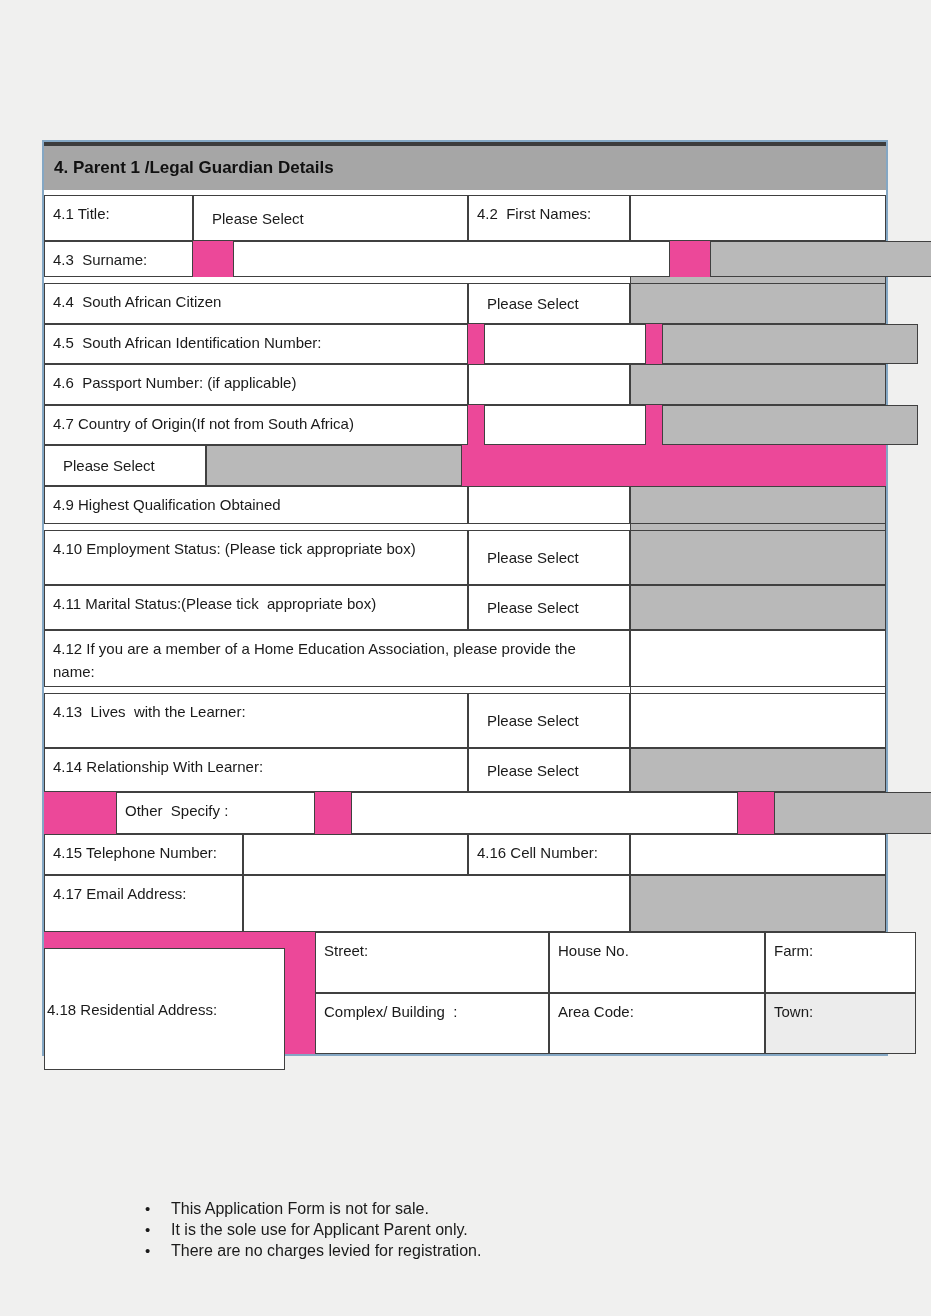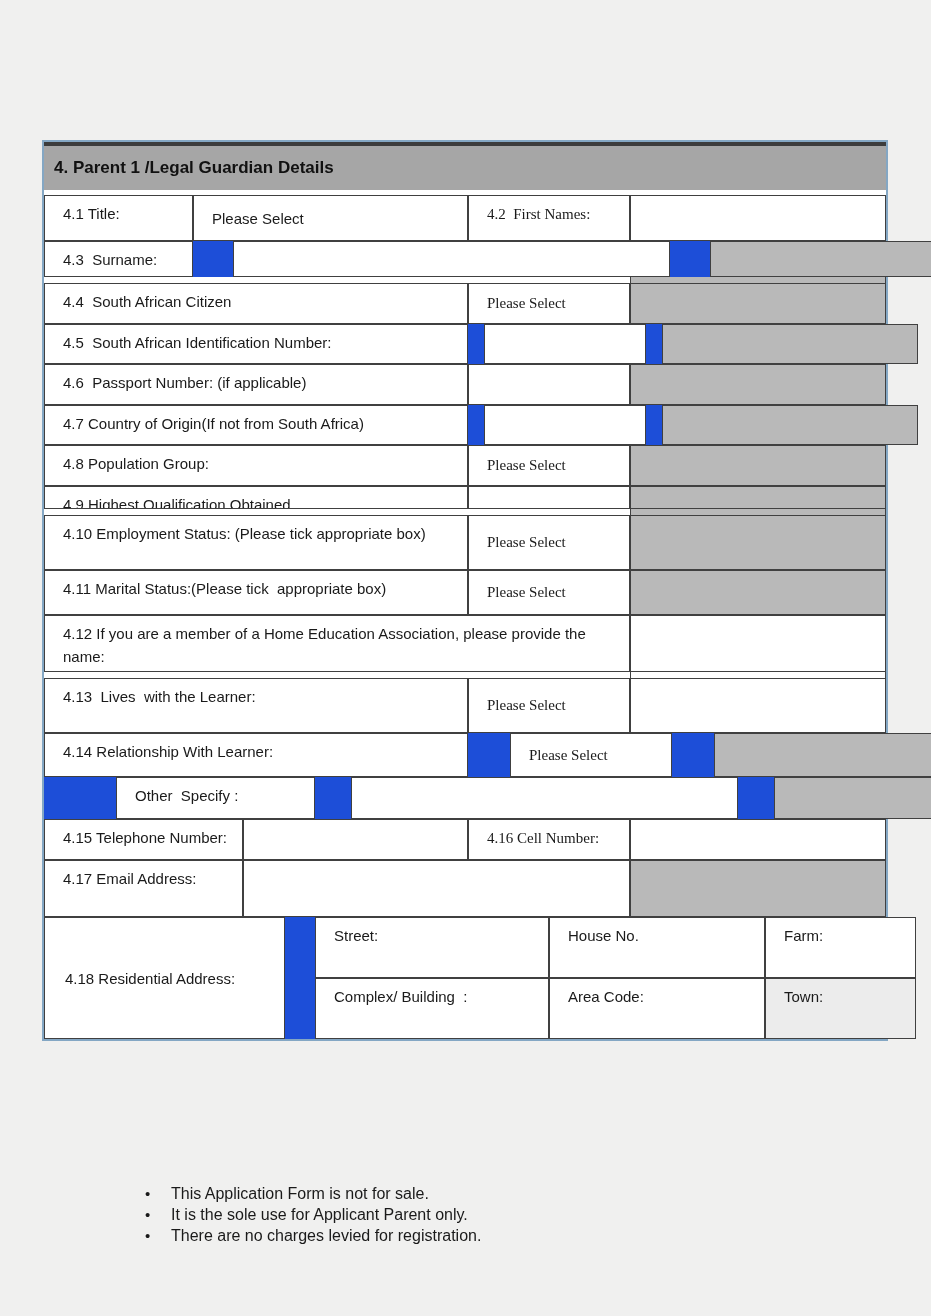--- a/index.html
+++ b/index.html
@@ -16,63 +16,63 @@
   html,body{width:931px;height:1316px;overflow:hidden;}
   body{
     background:var(--page-bg);
     font-family:"Liberation Sans","DejaVu Sans",sans-serif;
     color:var(--text);
   }
   .form-wrap{
     width:846px;
     margin:140px 0 0 42px;
     border:2px solid var(--outer-border);
-    background:#1d4ed8;
+    background:#ec4899;
   }
   .hdr-strip{height:4px;background:var(--header-strip);}
   .hdr-bar{
     height:44px;background:var(--header-bg);
     display:flex;align-items:center;
     padding-left:10px;
     font-size:17px;font-weight:bold;color:#111;
   }
   .hdr-gap{height:5px;background:#ffffff;}
   .row{display:flex;width:842px;}
   .cell{
     border:1px solid var(--border-dark);
     font-size:15px;
     background:#fff;
     overflow:hidden;
   }
-  .lbl{padding:7px 8px 0 18px;white-space:pre-wrap;line-height:1.5;}
+  .lbl{padding:7px 8px 0 8px;white-space:pre-wrap;line-height:1.5;}
   .sel{display:flex;align-items:center;padding-left:18px;}
   .inp{background:#fff;}
   .gray{background:var(--cell-gray);}
   .light{background:var(--town-bg);}
-  .vcenter{display:flex;align-items:center;padding:0 20px;white-space:pre-wrap;}
+  .vcenter{display:flex;align-items:center;padding:0 2px;white-space:pre-wrap;margin-top:16px;}
   
   .w-a{flex:0 0 149px;}
   .w-ab{flex:0 0 199px;}
   .w-abc{flex:0 0 424px;}
   .w-abcd{flex:0 0 586px;}
   .w-bc{flex:0 0 275px;}
   .w-bcd{flex:0 0 437px;}
   .w-cd2{flex:0 0 387px;}
   .w-c{flex:0 0 225px;}
-  .w-d{flex:0 0 162px;font-family:Liberation Serif, serif;}
+  .w-d{flex:0 0 162px;}
   .w-e{flex:0 0 256px;}
   
   .w-r1{flex:0 0 241px;}
   .w-r2{flex:0 0 234px;}
   .w-r3{flex:0 0 216px;}
   .w-r4{flex:0 0 151px;}
   
   .h46{height:46px;} .h36{height:36px;gap:40px;} .h41{height:41px;} .h40{height:40px;gap:16px;}
-  .h38{height:23px;} .h55{height:55px;} .h45{height:45px;} .h57{height:57px;}
-  .h44{height:44px;gap:42px;} .h42{height:42px;margin-left:36px;} .h61{height:61px;} .h122{height:122px;}
+  .h38{height:38px;} .h55{height:55px;} .h45{height:45px;} .h57{height:57px;}
+  .h44{height:44px;} .h42{height:42px;margin-left:36px;} .h61{height:61px;} .h122{height:122px;}
   .gaprow{display:flex;height:6px;width:842px;background:#fff;}
   .gapfill{flex:1 1 auto;background:#fff;}
   .gapseg{flex:0 0 256px;border-left:1px solid var(--border-dark);border-right:1px solid var(--border-dark);}
   .addr-right{display:flex;flex-direction:column;flex:0 0 601px;margin-left:30px;}
   .addr-right .row{width:601px;}
   .bullets{margin:142px 0 0 145px;}
   .bullet-line{display:flex;font-size:16px;line-height:21px;}
   .bullet-dot{flex:0 0 26px;font-size:15px;}
 </style>
 </head>
@@ -121,21 +121,20 @@
     <div class="cell gray w-e h41"></div>
   </div>
 
   <div class="row h40">
     <div class="cell lbl w-abc h40">4.7 Country of Origin(If not from South Africa)</div>
     <div class="cell inp w-d h40"></div>
     <div class="cell gray w-e h40"></div>
   </div>
 
   <div class="row h41">
-    <div class="cell lbl w-abc h41">4.8 Population Group:</div>
     <div class="cell sel w-d h41">Please Select</div>
     <div class="cell gray w-e h41"></div>
   </div>
 
   <div class="row h38">
     <div class="cell lbl w-abc h38">4.9 Highest Qualification Obtained</div>
     <div class="cell inp w-d h38"></div>
     <div class="cell gray w-e h38"></div>
   </div>
 

